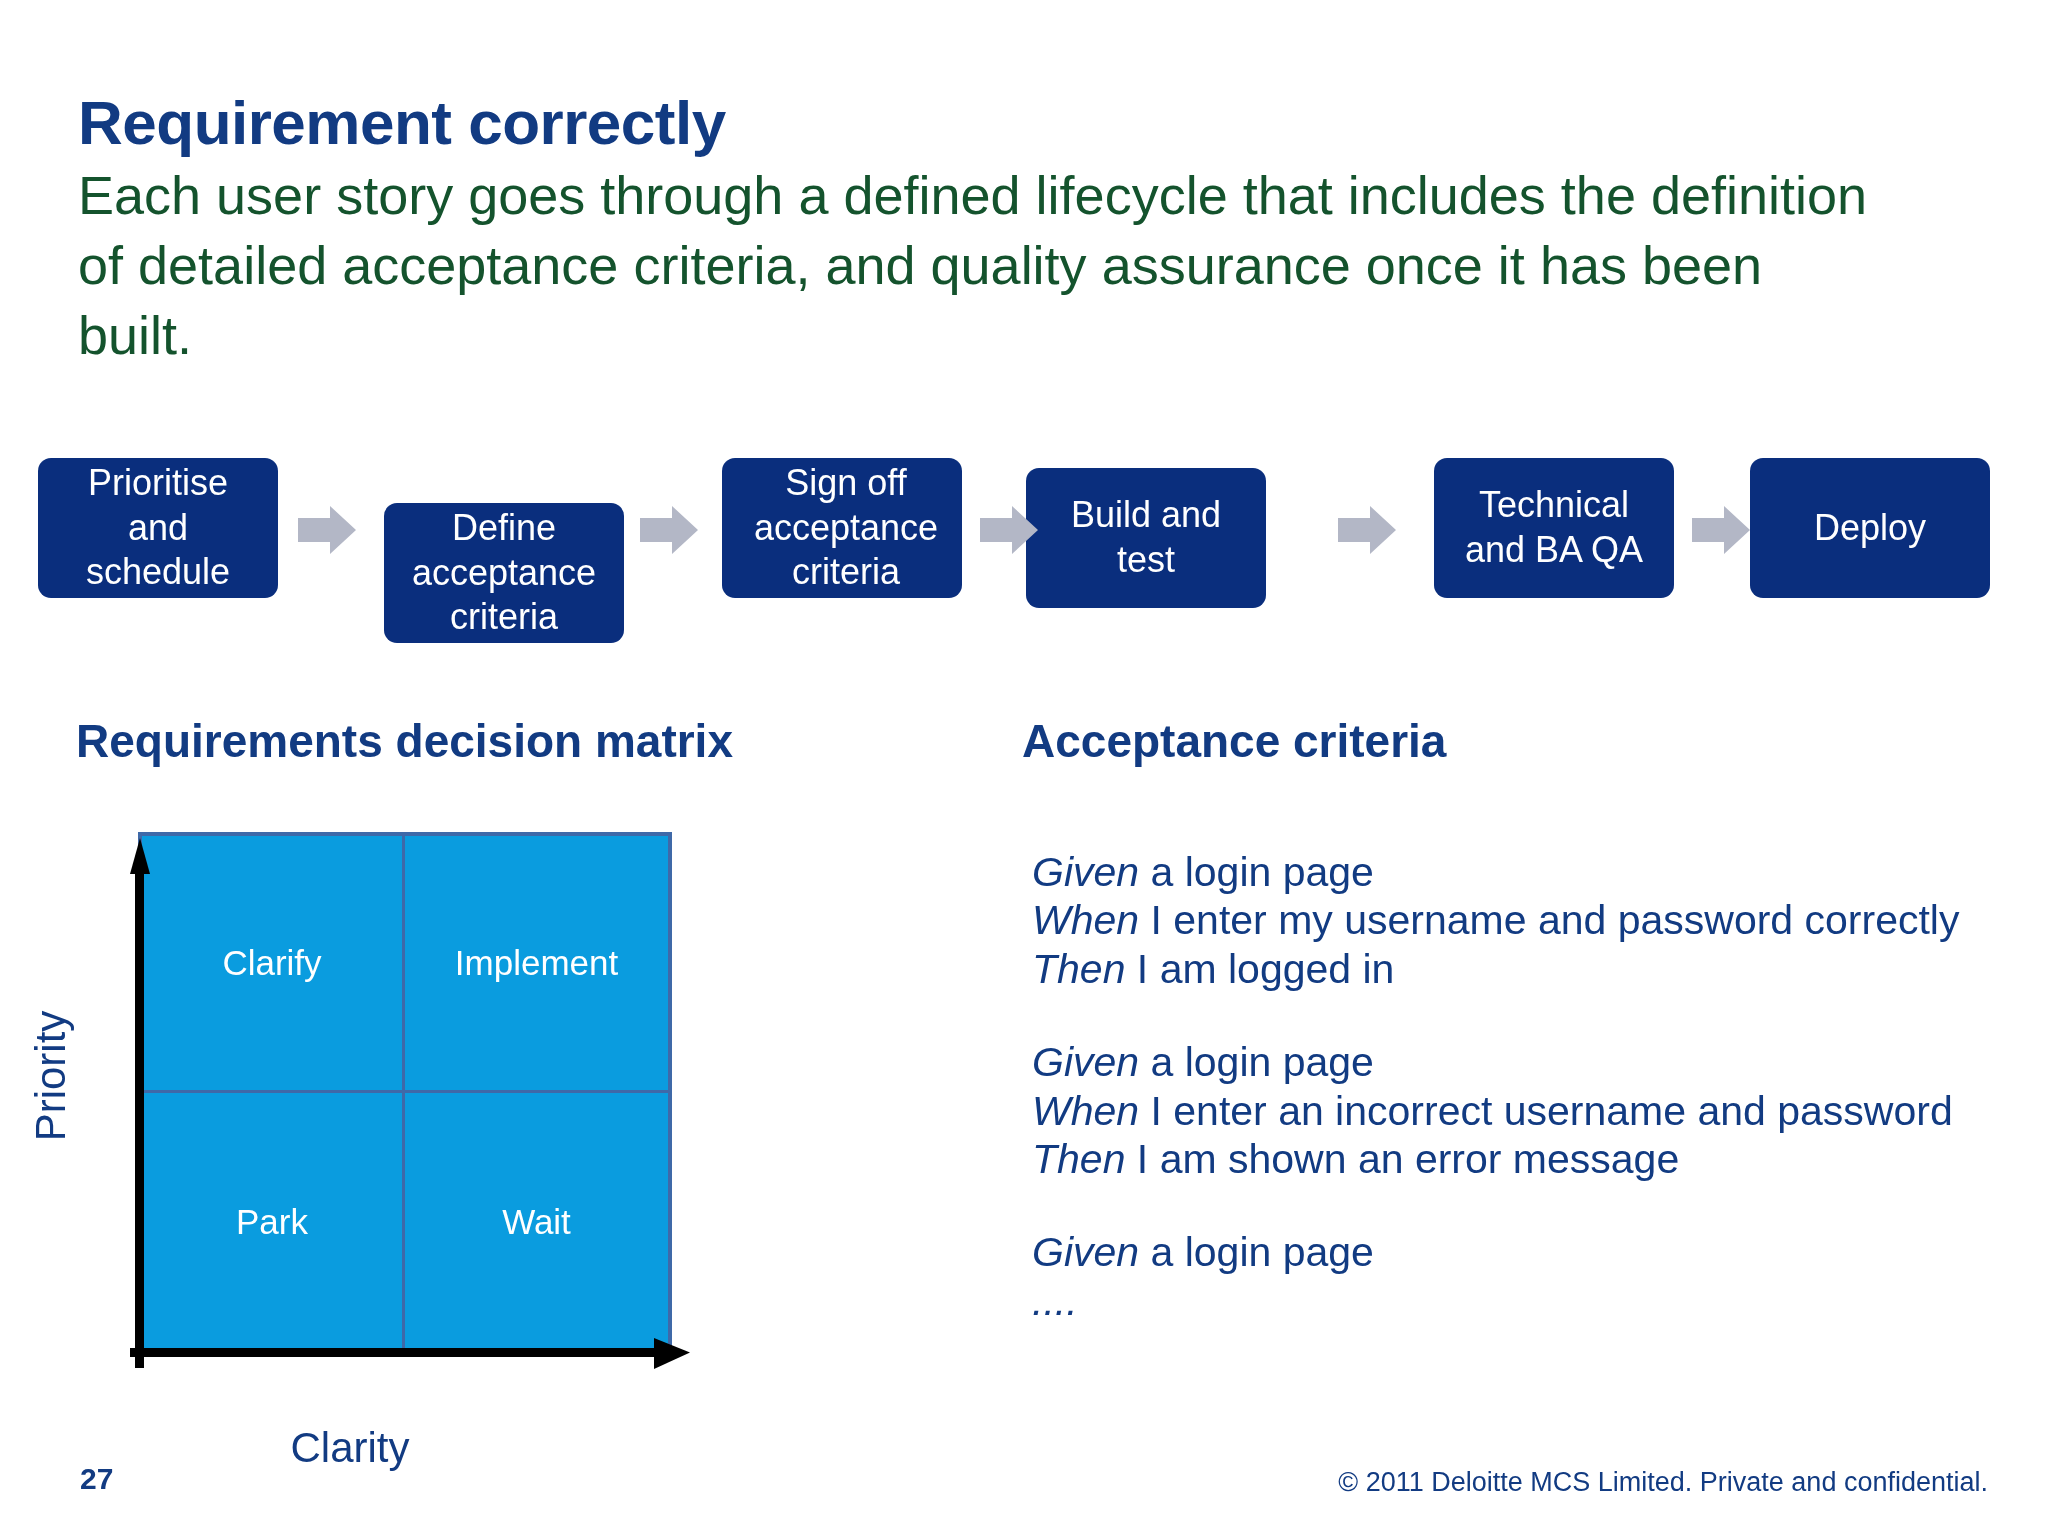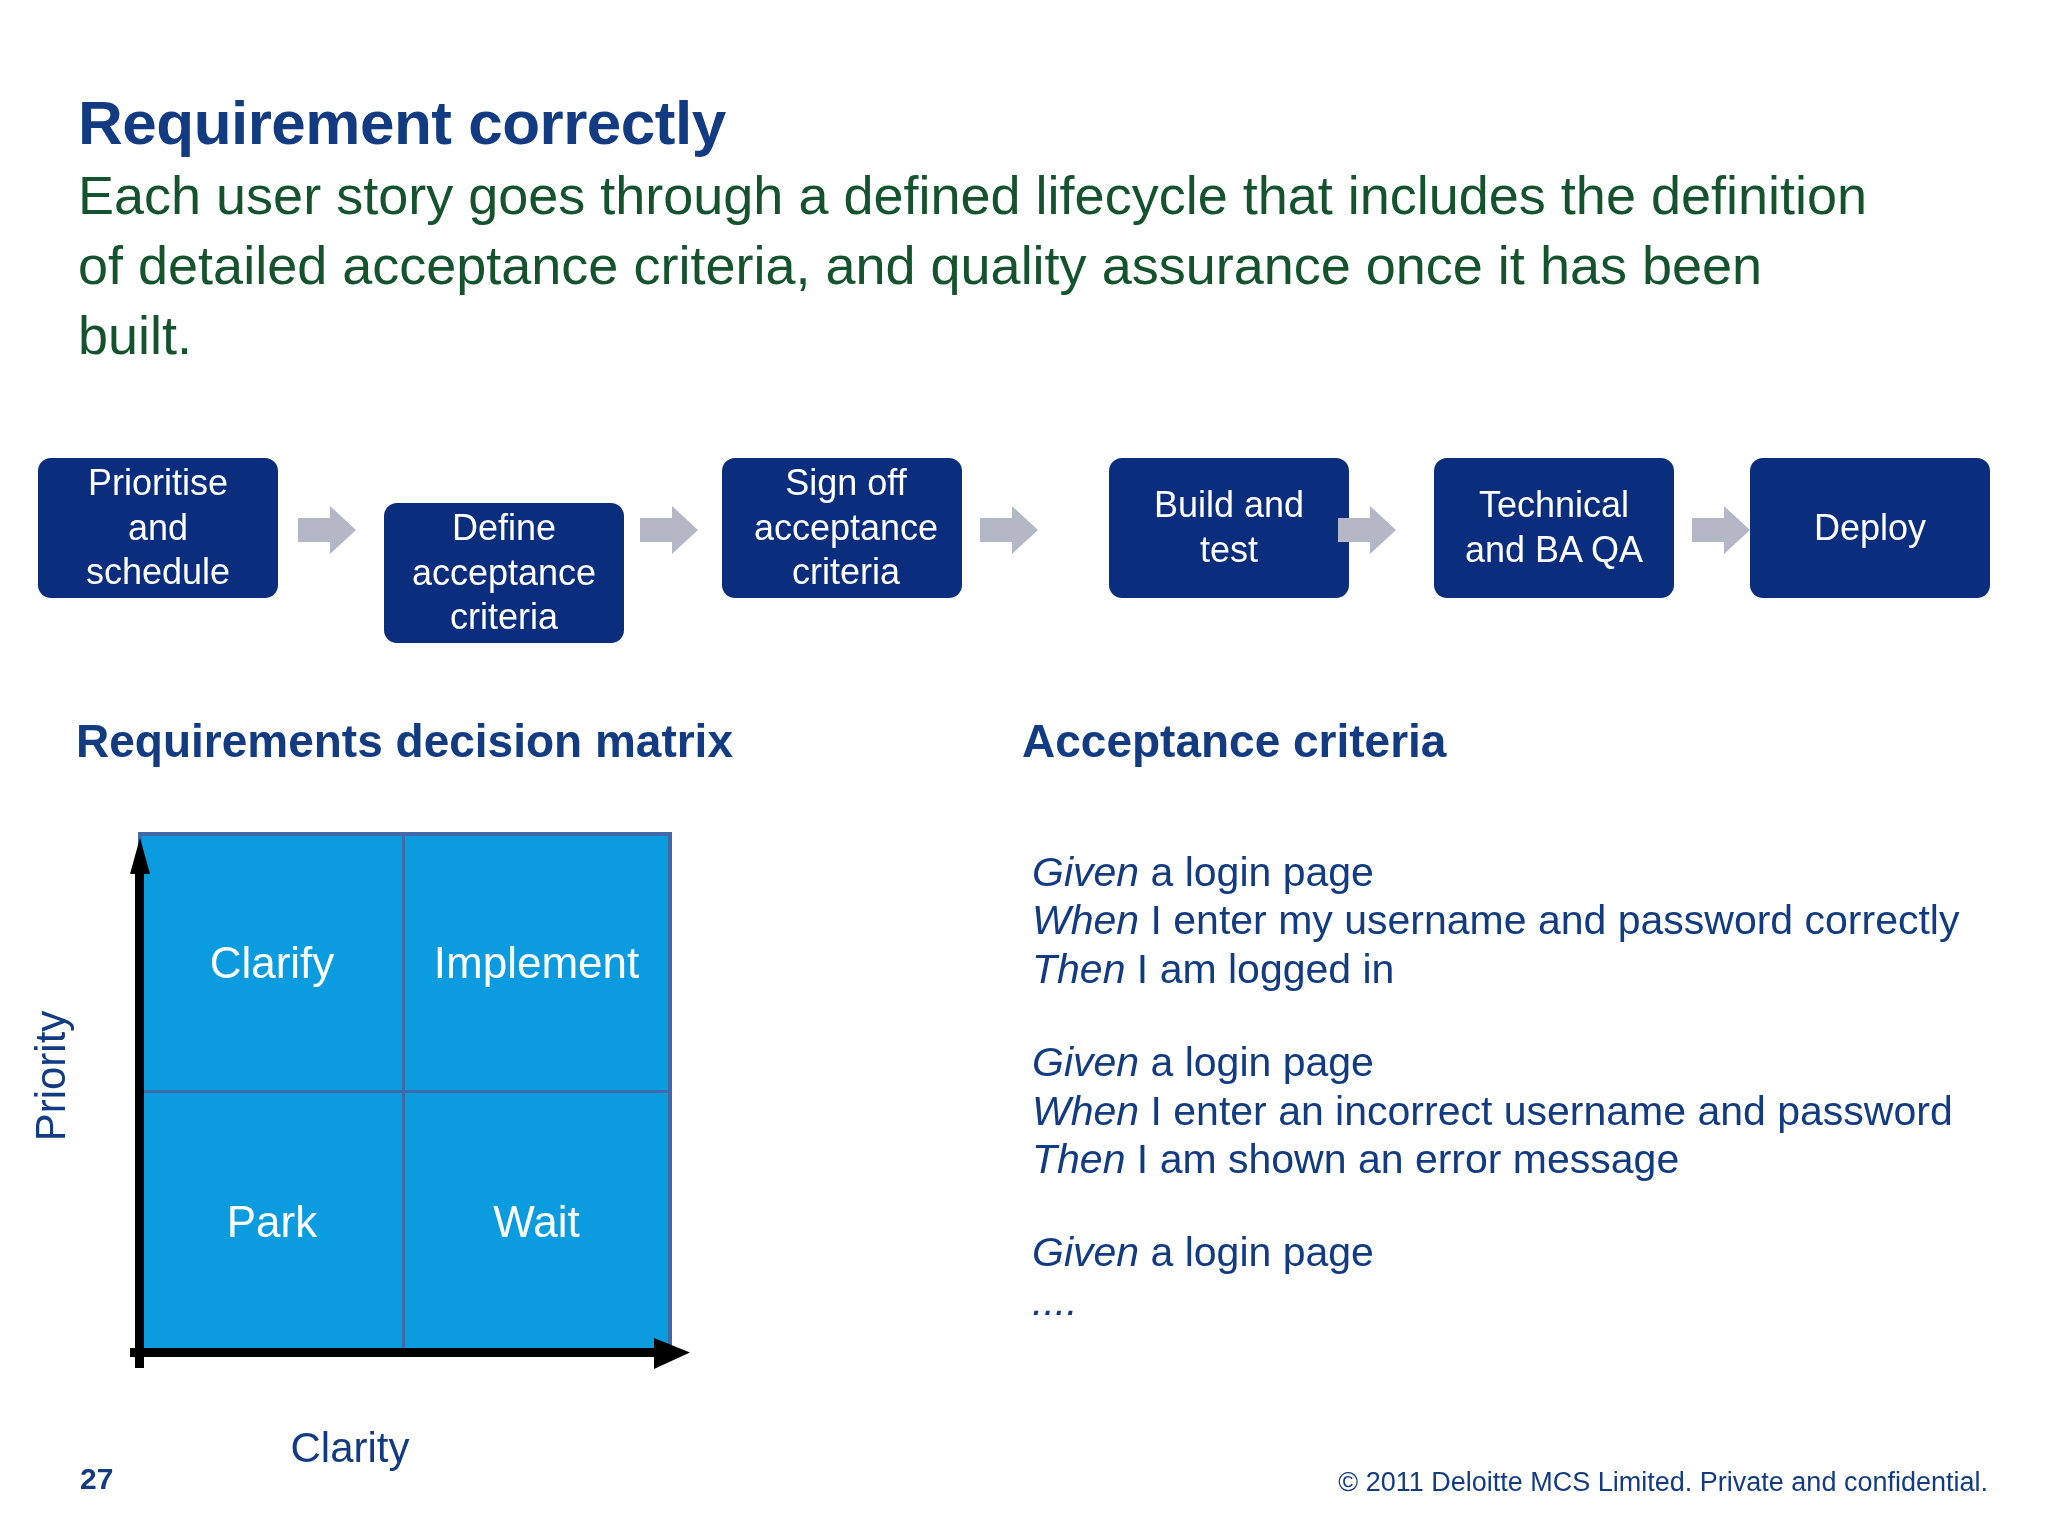--- a/index.html
+++ b/index.html
@@ -114,21 +114,21 @@
     display: grid;
     grid-template-columns: 1fr 1fr;
     grid-template-rows: 1fr 1fr;
     pointer-events: auto;
   }
   .quad {
     display: flex;
     align-items: center;
     justify-content: center;
     color: #ffffff;
-    font-size: 44px;
+    font-size: 35px;
     box-sizing: border-box;
   }
   .quad.q-tl { border-right: 3px solid #3f69a8; border-bottom: 3px solid #3f69a8; }
   .quad.q-tr { border-bottom: 3px solid #3f69a8; }
   .quad.q-bl { border-right: 3px solid #3f69a8; }
 
   .axis-y {
     position: absolute;
     left: 130px;
     top: 838px;
@@ -221,21 +221,21 @@
           <span class="lbl">criteria</span>
         </div>
       </div>
       <div class="flow-box" style="left: 722px; padding-left: 16px;">
         <div>
           <span class="lbl">Sign off</span>
           <span class="lbl">acceptance</span>
           <span class="lbl">criteria</span>
         </div>
       </div>
-      <div class="flow-box" style="left: 1109px;">
+      <div class="flow-box" style="left: 1026px; margin-top: 10px;">
         <div>
           <span class="lbl">Build and</span>
           <span class="lbl">test</span>
         </div>
       </div>
       <div class="flow-box" style="left: 1434px;">
         <div>
           <span class="lbl">Technical</span>
           <span class="lbl">and BA QA</span>
         </div>

